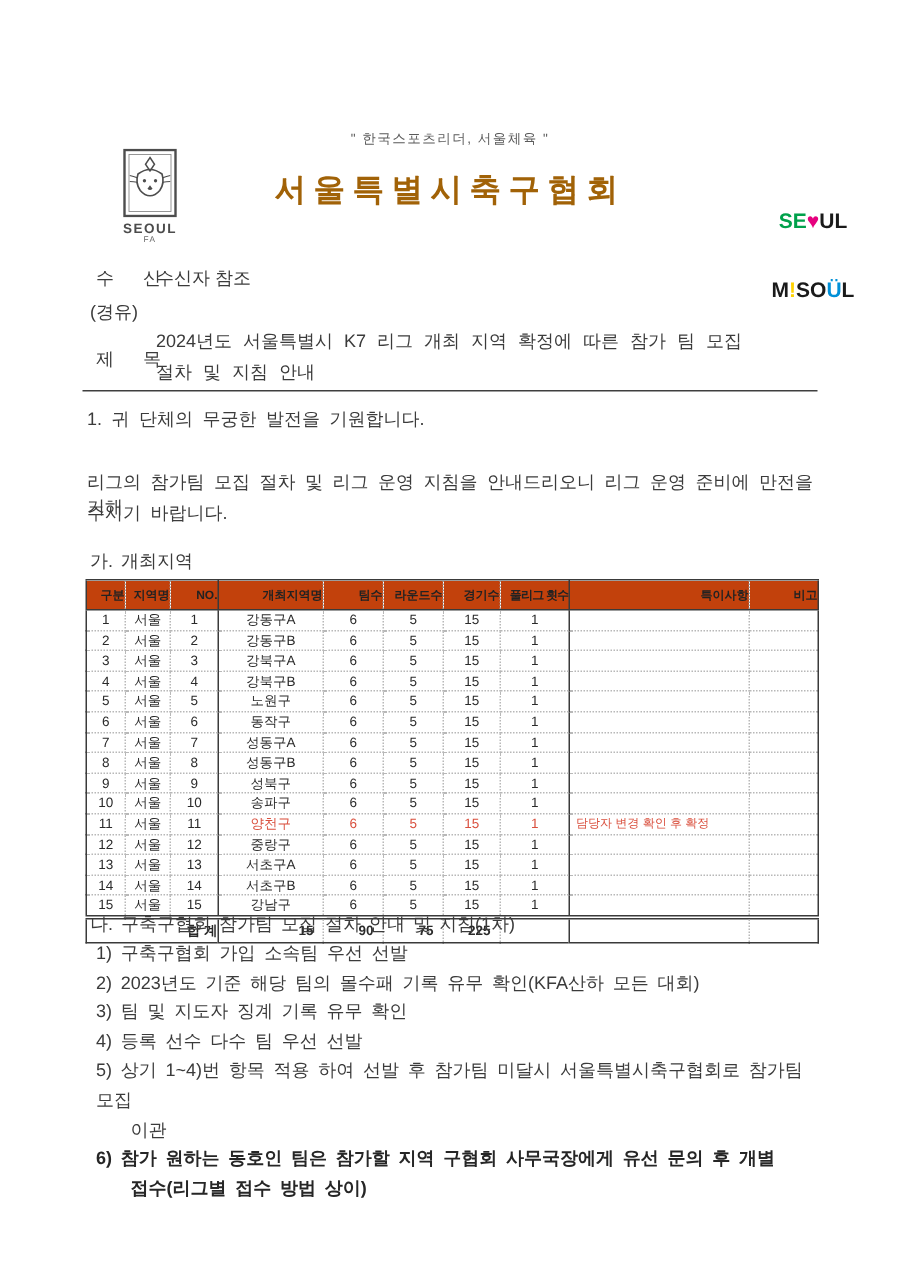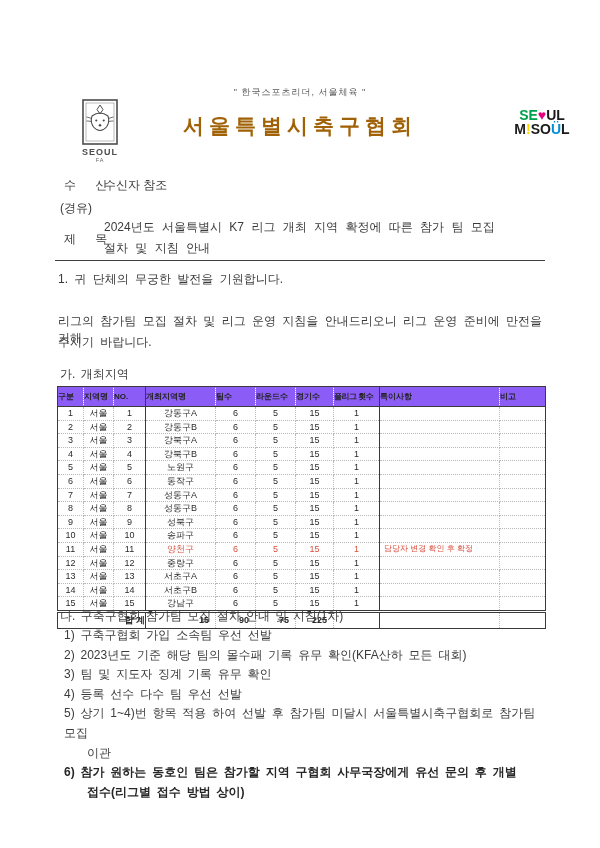--- a/index.html
+++ b/index.html
@@ -13,38 +13,38 @@
   .logo-left { position:absolute; left:76px; top:99px; width:48px; text-align:center; }
   .logo-left .emblem { display:block; margin:0 auto; }
   .logo-left .seoul-txt { font-size:9px; font-weight:bold; letter-spacing:1px; color:#4c4c4c; margin-top:2px; }
   .logo-left .fa-txt { font-size:5.5px; color:#6a6a6a; letter-spacing:1px; }
 
   .org-title { position:absolute; top:112px; left:140px; width:320px; text-align:center;
                font-size:21px; font-weight:bold; letter-spacing:5px; color:#a16207; }
 
   .logo-right { position:absolute; top:108px; left:504px; width:76px; text-align:center;
                 font-weight:bold; line-height:14px; font-size:14px; letter-spacing:0; }
-  .logo-right .logo-line { white-space:nowrap; }
+  .logo-right .logo-line { white-space:nowrap;margin-top:32px; }
 
   .field-label { position:absolute; left:64px; font-size:12px; letter-spacing:8px; color:#3b3b3b; }
   .field-value { position:absolute; left:104px; font-size:12px; color:#3b3b3b; }
   .via { position:absolute; left:60px; top:200px; font-size:12px; }
   .subject-line { position:absolute; left:104px; width:448px; font-size:12px; word-spacing:4px; color:#3b3b3b; }
 
   .subject-rule { position:absolute; left:55px; top:260px; width:490px; height:0;
                   border-top:1.6px solid #3f3f3f; }
 
   .body-line { position:absolute; left:58px; width:490px; font-size:12px; word-spacing:3px; color:#3b3b3b; }
 
   .sec-heading { position:absolute; left:60px; font-size:12px; word-spacing:2px; color:#3b3b3b; }
 
   table.region { position:absolute; left:57px; top:386px; width:488px;
                  border-collapse:collapse; table-layout:fixed;
                  border:1.6px solid #3a3a3a; }
-  table.region th { background:#8b5cf6; font-size:8px; font-weight:bold; text-align:left;
+  table.region th { background:#c2410c; font-size:8px; font-weight:bold; text-align:right;
                     padding:4px 0; border:1px dotted #9a9a9a;
                     border-top:1.6px solid #3a3a3a; border-bottom:1.8px solid #3a3a3a;
                     white-space:nowrap; overflow:hidden; color:#222; }
   table.region th.c7 { letter-spacing:-0.5px; }
   table.region td { font-size:9px; text-align:center; height:12.6px; line-height:12.6px;
                     padding:0; border:1px dotted #b8b8b8; color:#2a2a2a;
                     white-space:nowrap; overflow:hidden; }
   table.region .vr { border-right:1.6px solid #3a3a3a !important; }
   table.region td.note { text-align:left; padding-left:4px; font-size:8px; }
   table.region td.red { color:#d94f3d; }

